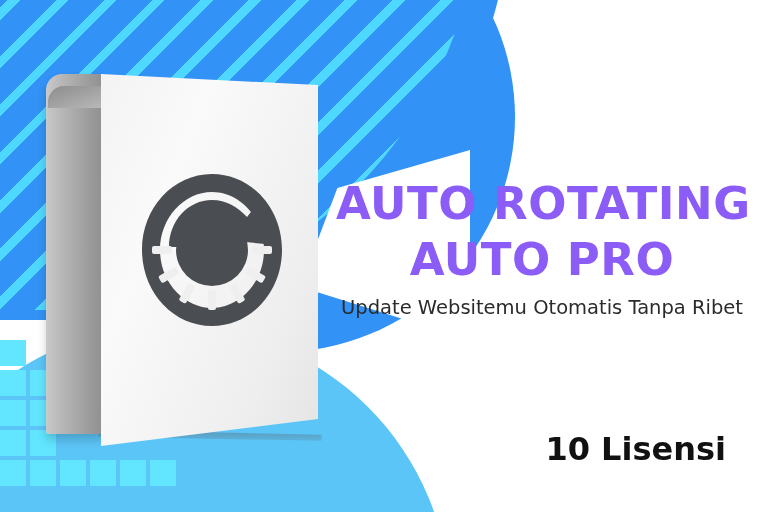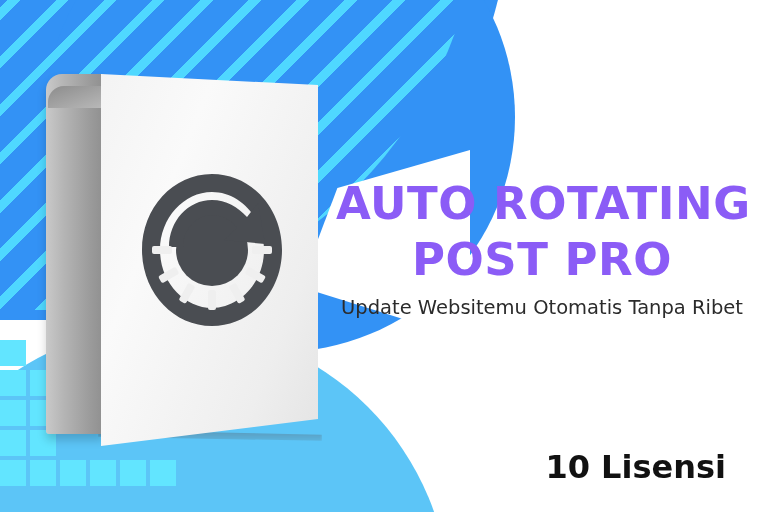--- a/index.html
+++ b/index.html
@@ -133,21 +133,21 @@
   .subtitle{
     margin-top:7px;
     font-family:"DejaVu Sans", sans-serif;
     font-size:19.5px;
     line-height:26px;
     color:#2b2b2b;
     white-space:nowrap;
   }
   .license-badge{
     position:absolute;
-    left:336px;top:448px;
+    left:336px;top:430px;
     width:412px;
     text-align:right;
     padding-right:22px;
     box-sizing:border-box;
     font-family:"DejaVu Sans", sans-serif;
     font-weight:bold;
     font-size:32px;
     color:#111111;
   }
 </style>
@@ -206,19 +206,19 @@
           <rect x="70" y="118" width="8" height="20" rx="2" transform="rotate(-30 74 78)"></rect>
           <rect x="70" y="118" width="8" height="20" rx="2" transform="rotate(-60 74 78)"></rect>
           <rect x="70" y="118" width="8" height="20" rx="2" transform="rotate(-90 74 78)"></rect>
         </g>
       </g>
     </svg>
   </div>
 
   <div class="title-block">
     <div class="title-line">AUTO  ROTATING</div>
-    <div class="title-line">POST PRO</div>
+    <div class="title-line">AUTO PRO</div>
     <div class="subtitle">Update Websitemu Otomatis Tanpa Ribet</div>
   </div>
 
   <div class="license-badge">10 Lisensi</div>
 
 </div>
 
 </body></html>

